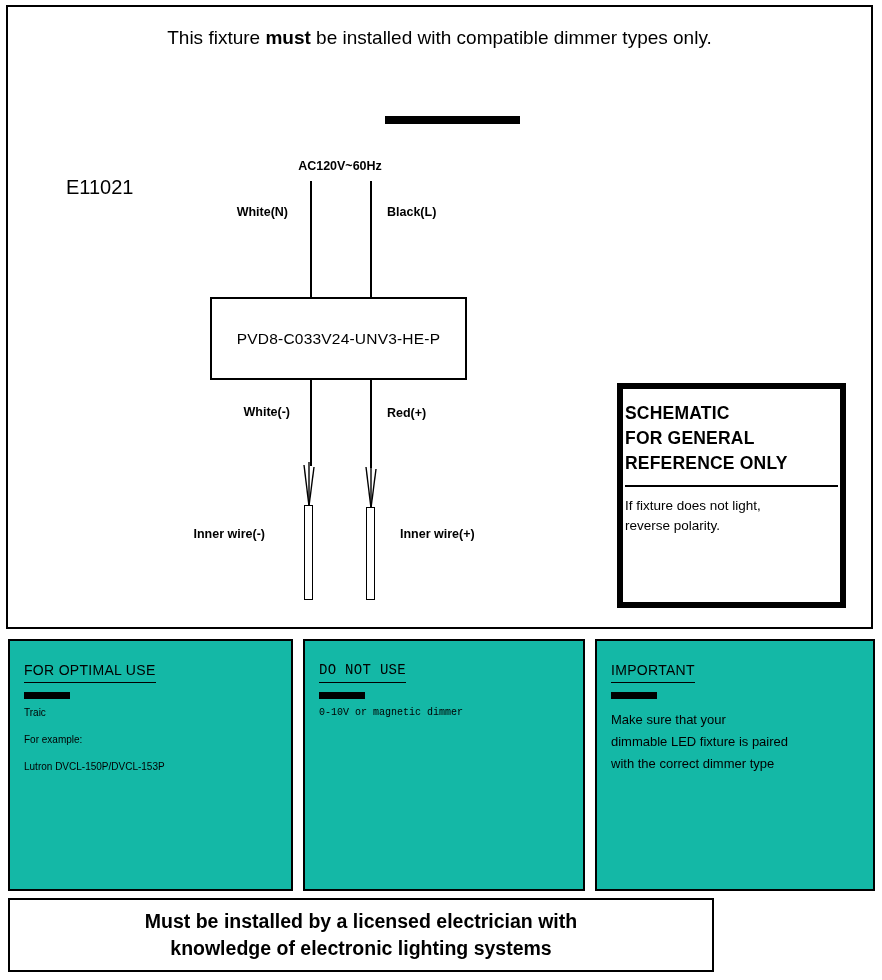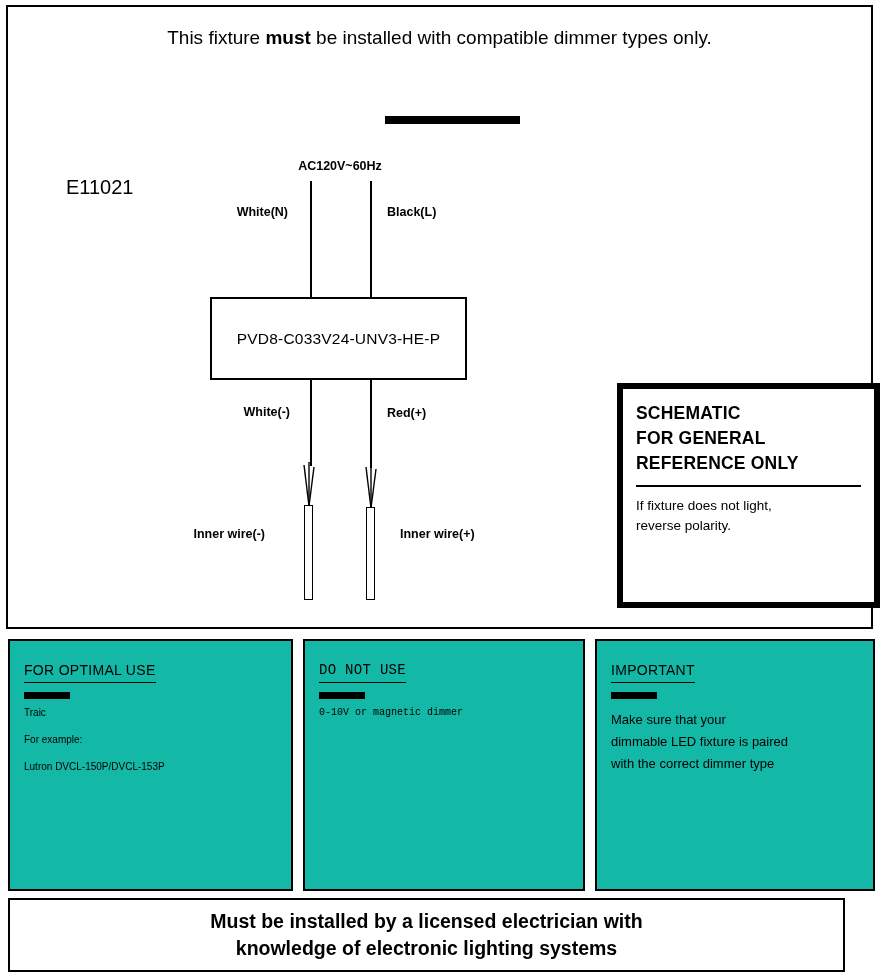--- a/index.html
+++ b/index.html
@@ -52,23 +52,23 @@
     letter-spacing: 0.2px;
   }
 
   .wire-body { width: 9px; background: #fff; border: 1.5px solid #000; }
   .wb-l { left: 304px; top: 505px; height: 95px; }
   .wb-r { left: 366px; top: 507px; height: 93px; }
   .strands-l { left: 301px; top: 462px; }
   .strands-r { left: 363px; top: 464px; }
 
   .schematic-box {
-    left: 617px; top: 383px; width: 263px; height: 225px;
+    left: 617px; top: 383px; width: 229px; height: 225px;
     border: 6px solid #000;
-    padding: 12px 13px;
+    padding: 12px 2px;
     background: #fff;
   }
   .sch-title { font-weight: bold; font-size: 17.5px; line-height: 25px; letter-spacing: 0.2px; }
   .sch-sep { height: 2px; background: #000; margin: 9px 0; }
   .sch-body { font-size: 13.5px; line-height: 20px; }
 
   
   .panel { border: 2px solid #000; padding: 20px 14px 0 14px; background: #14b8a6; }
   .panel-1 { left: 8px;   top: 639px; width: 285px; height: 252px; }
   .panel-2 { left: 303px; top: 639px; width: 282px; height: 252px; font-family: Liberation Mono, monospace; }
@@ -80,21 +80,21 @@
     padding-bottom: 4px;
     letter-spacing: 0.3px;
     white-space: nowrap;
   }
   .panel-bar { width: 46px; height: 7px; background: #000; margin-top: 9px; }
   .panel-body-lg { font-size: 10px; line-height: 27px; }
   .panel-body-sm { margin-top: 10px; font-size: 13px; line-height: 22px; }
 
   
   .footer-box {
-    left: 8px; top: 898px; width: 837px; height: 74px;
+    left: 8px; top: 898px; width: 706px; height: 74px;
     border: 2px solid #000;
     display: flex; flex-direction: column; align-items: center; justify-content: center;
     font-weight: bold; font-size: 19.5px; line-height: 27px; text-align: center;
   }
 </style>
 </head>
 <body>
 
 <div class="page">
 

